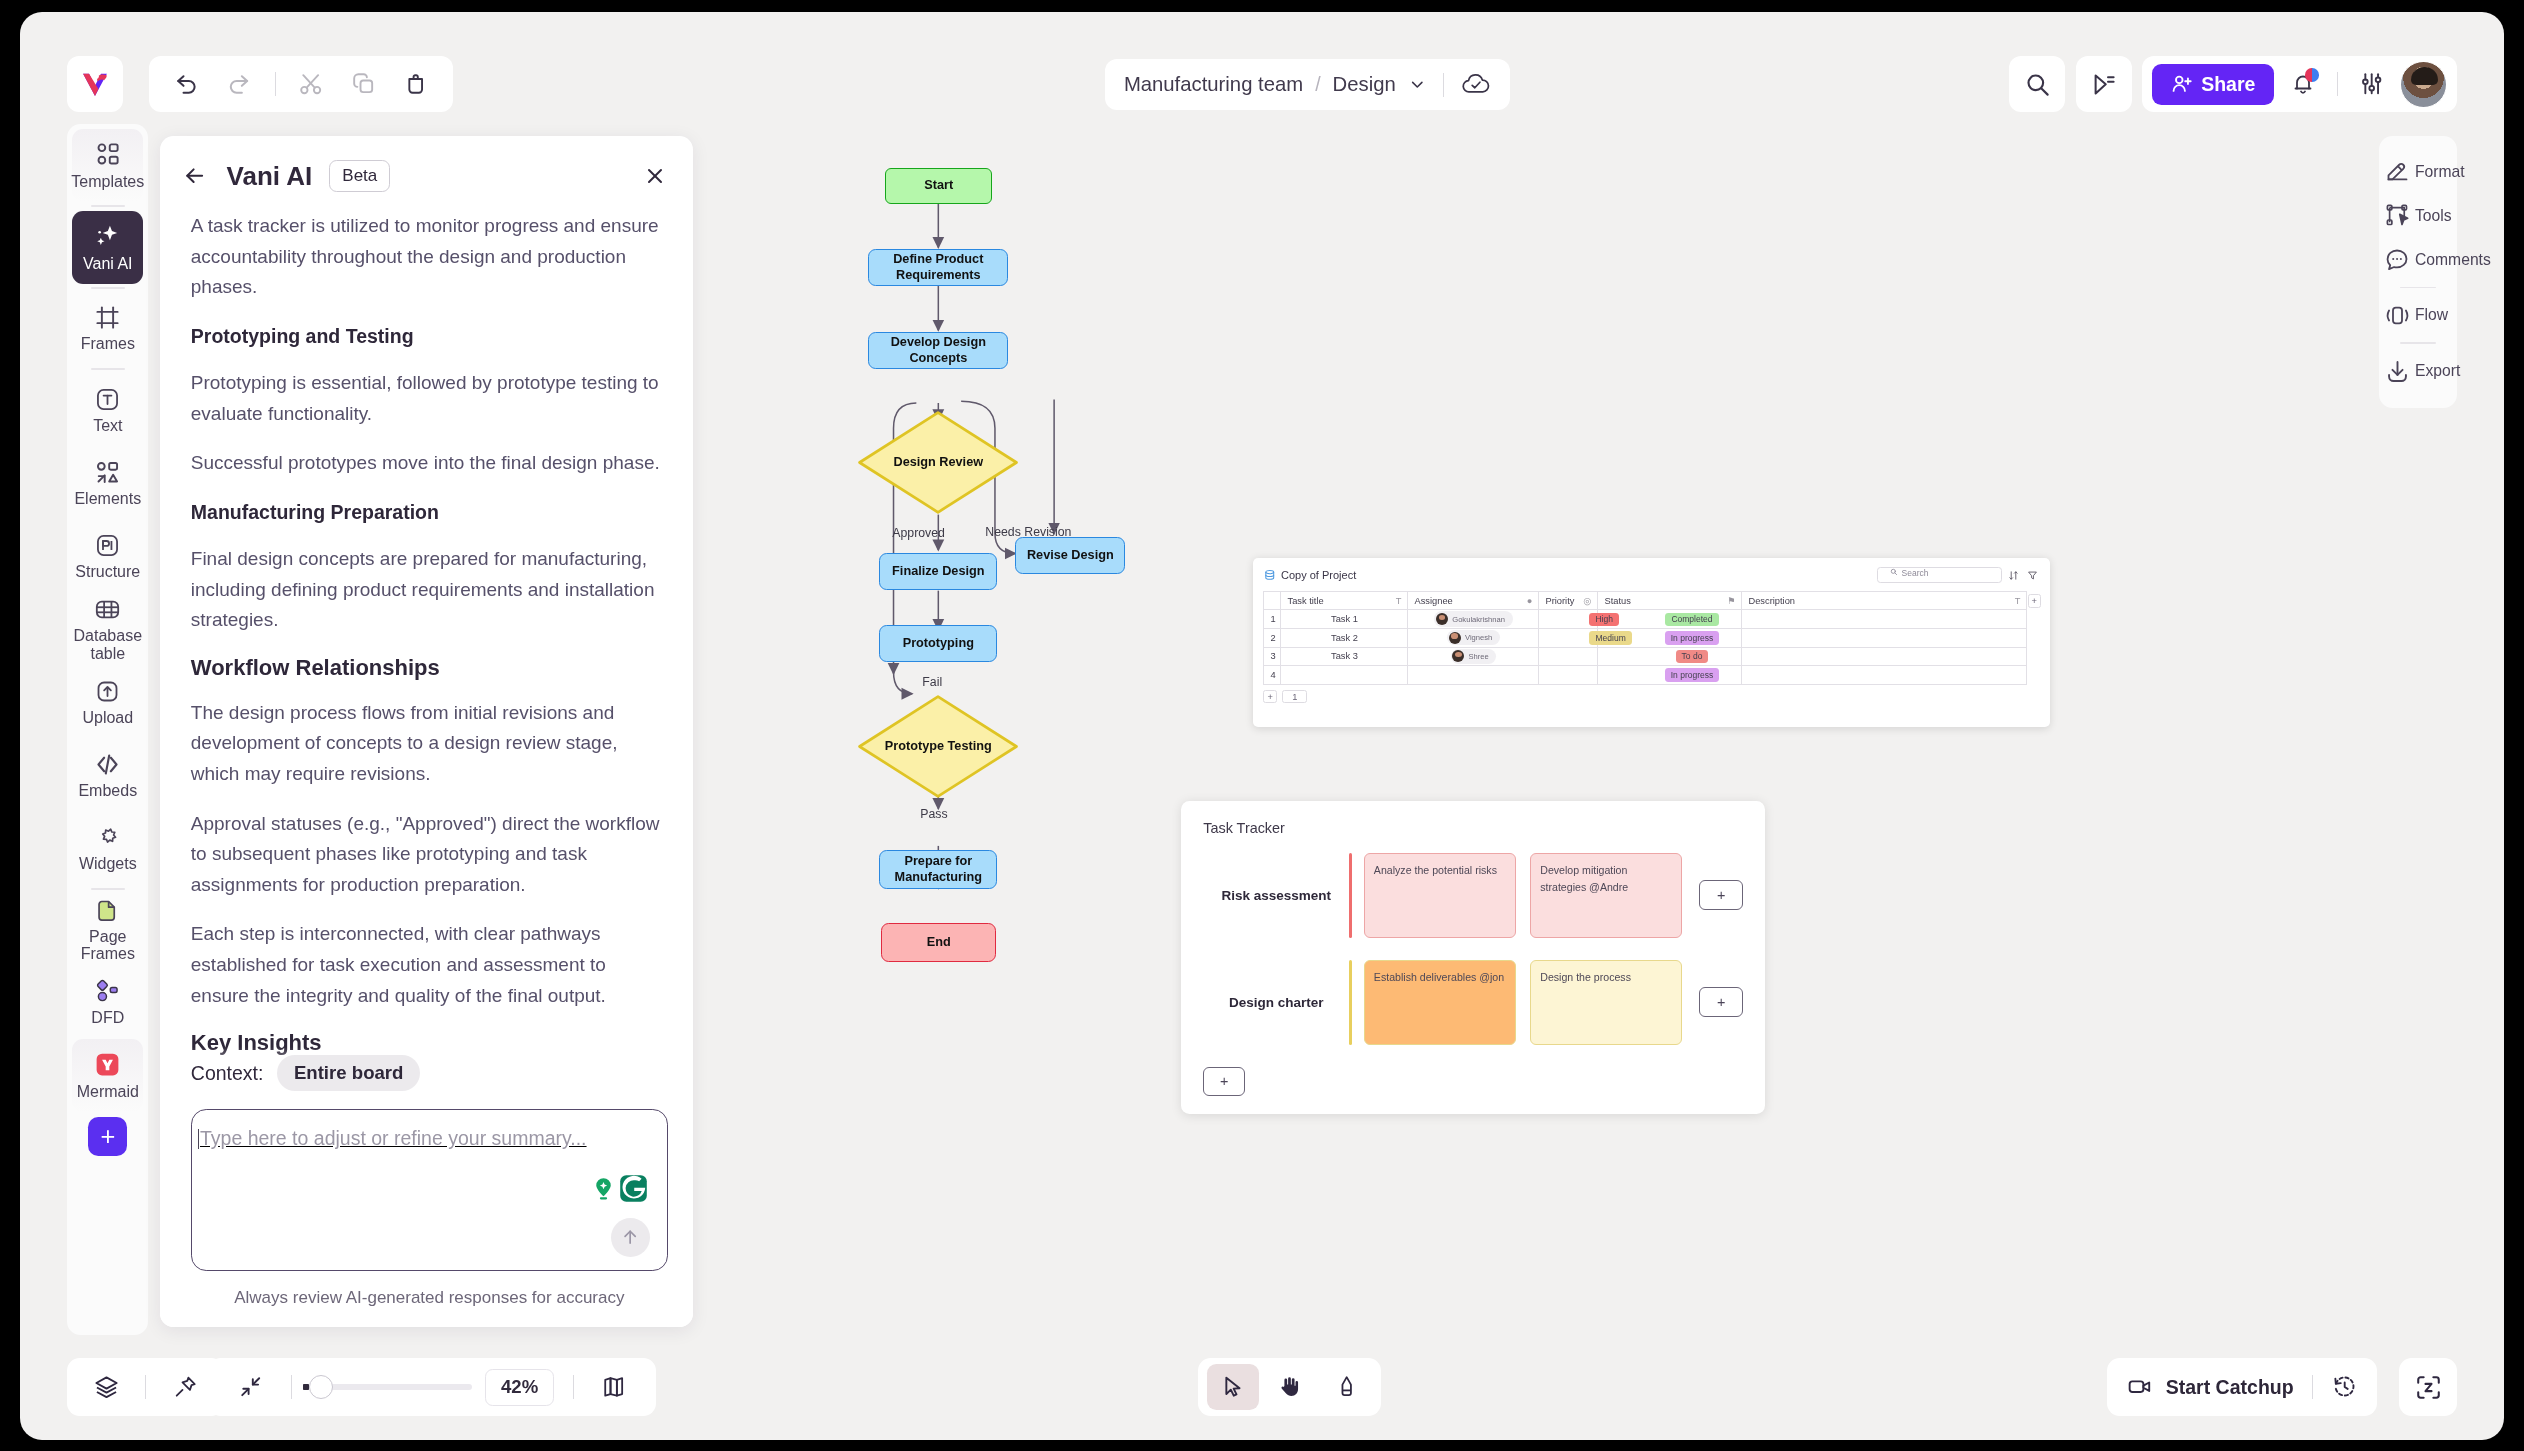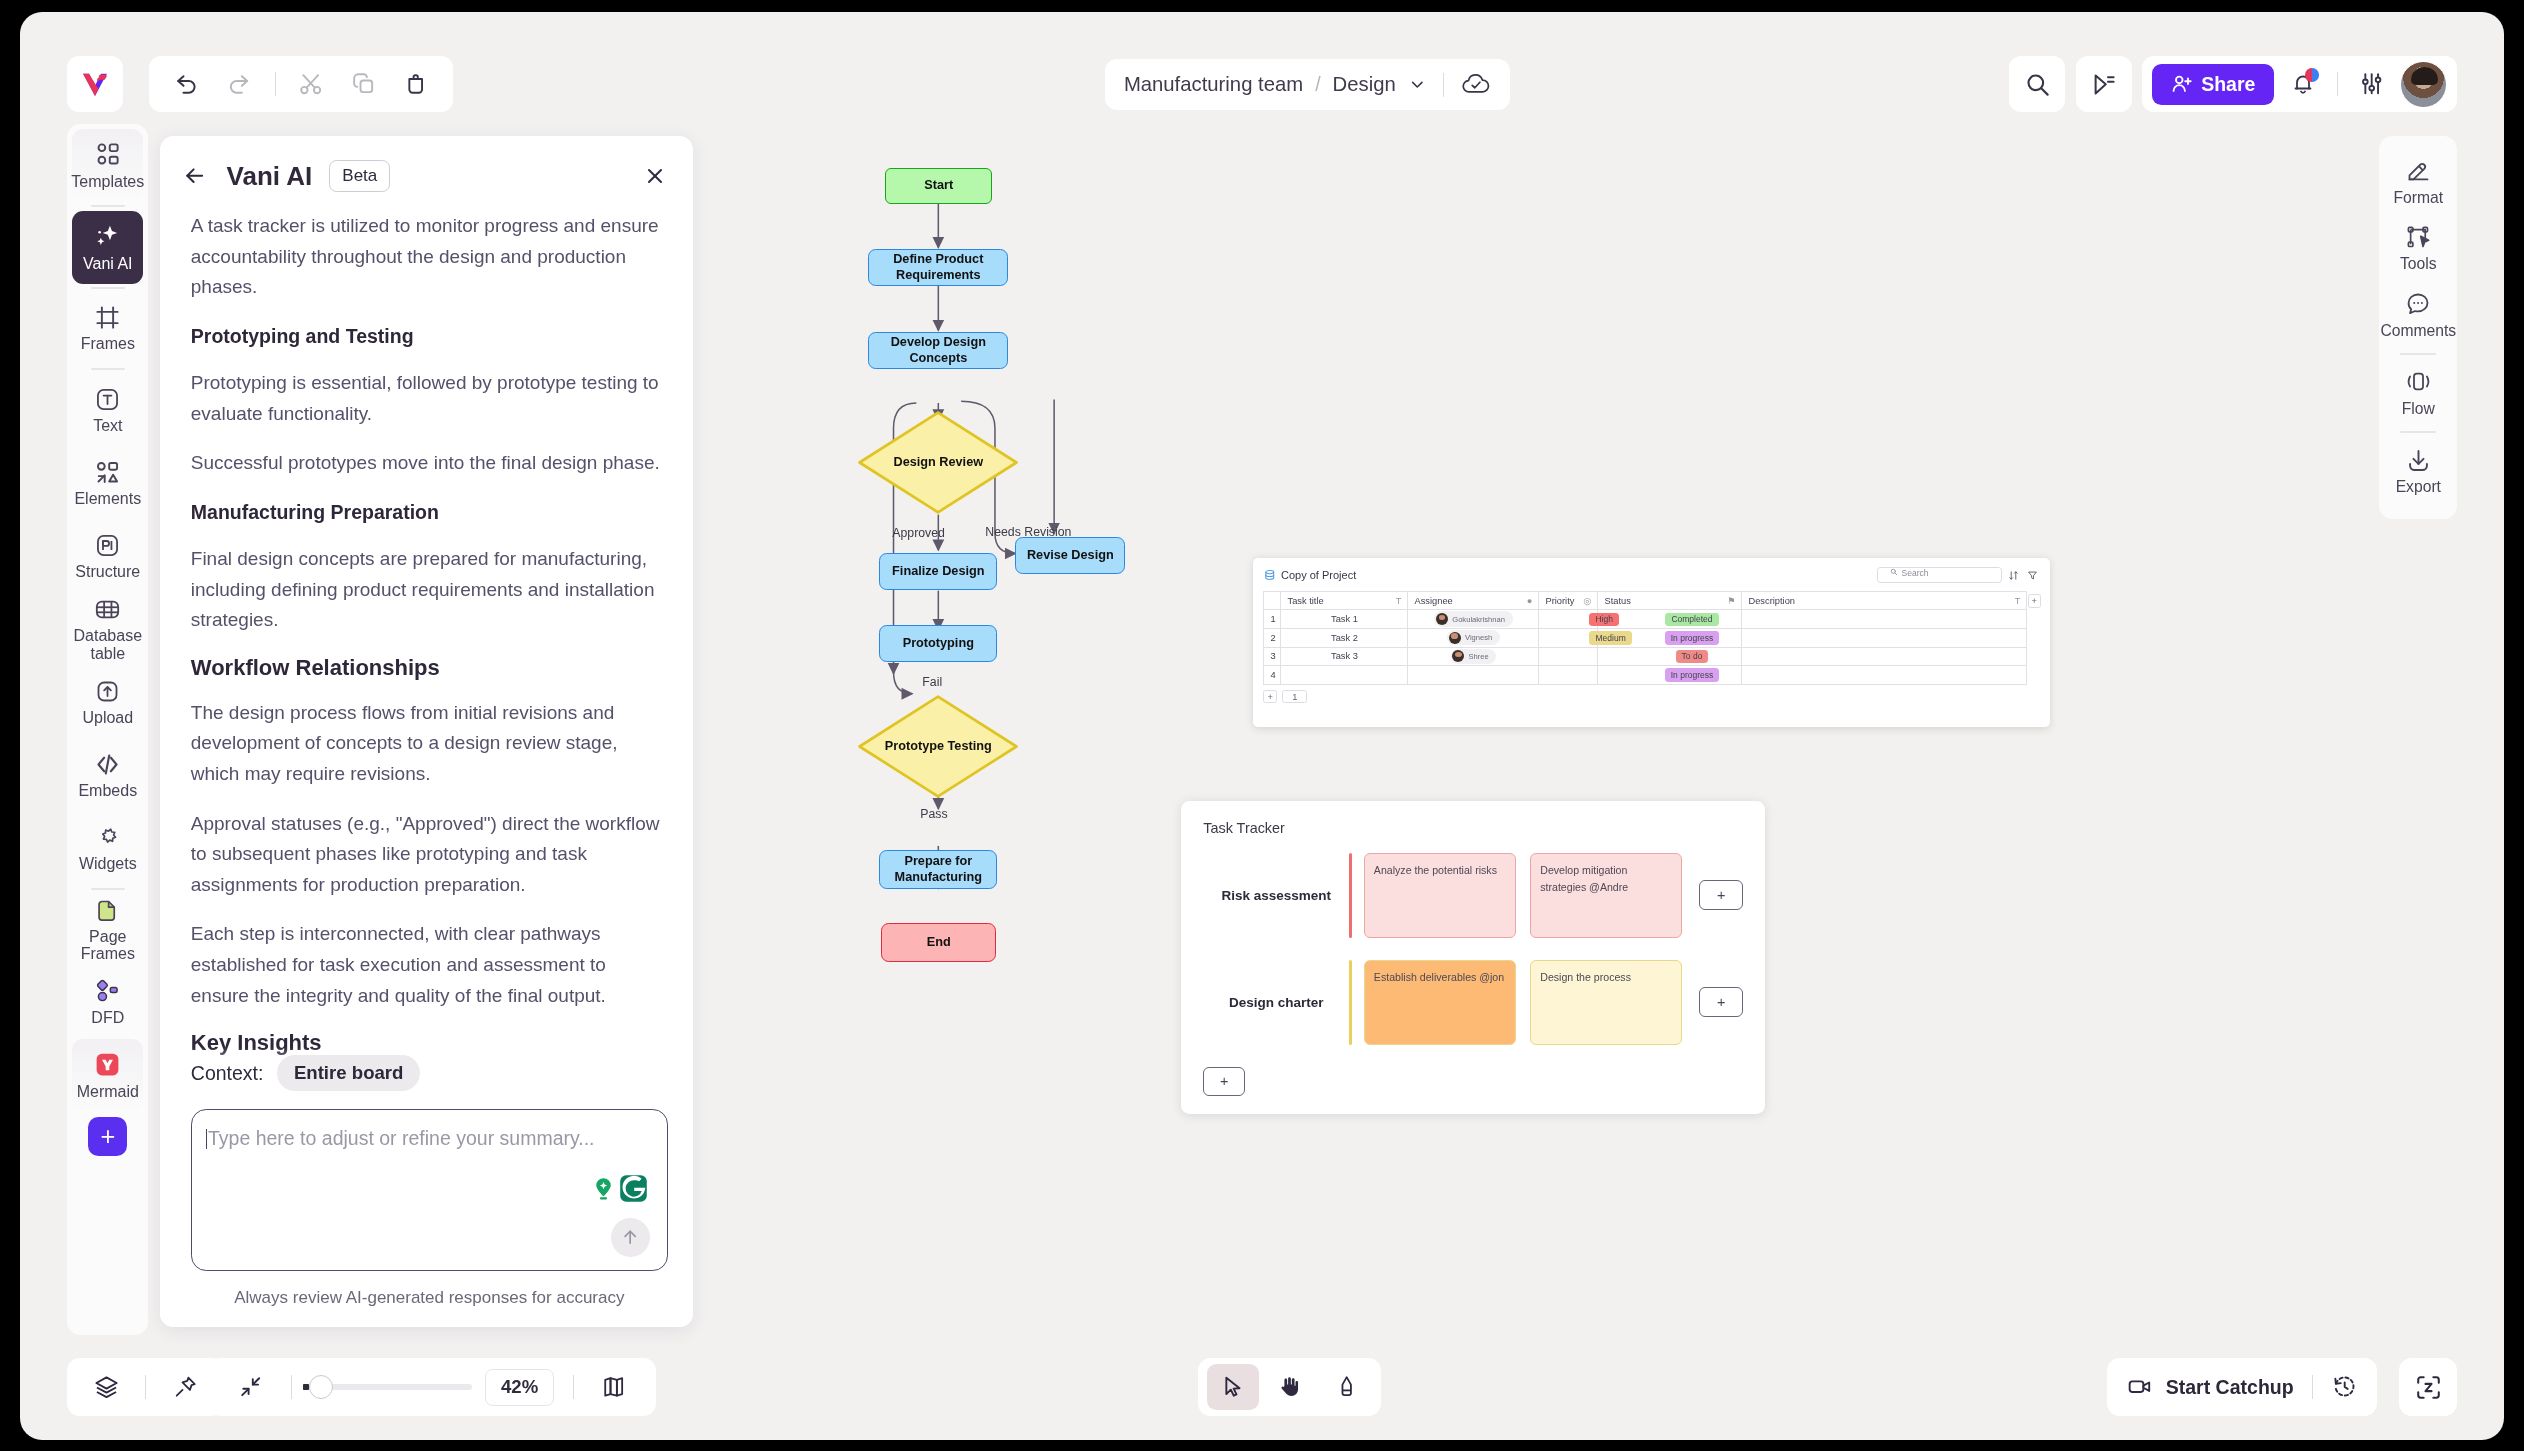--- a/index.html
+++ b/index.html
@@ -103,37 +103,37 @@
   .ai-body h4 { font-size: 19.5px; line-height: 1.5; color: #2e2739; margin-bottom: 17px; }
   .ai-body h3 { font-size: 22px; color: #2e2739; margin-bottom: 17px; }
   .ai-fade { position: absolute; left:0; right:0; bottom:0; height: 34px; background: linear-gradient(transparent,#fff); }
 
   .ai-footer { position: absolute; left: 0; right: 0; bottom: 0; padding: 0 25.4px 18.6px 30.5px; background:#fff; }
   .ctx-row { display: flex; align-items: center; gap: 13.5px; margin-bottom: 18.6px; }
   .ctx-label { font-size: 19.5px; color: #30283b; }
   .ctx-chip { background: #eceaed; border-radius: 20.3px; padding: 6.8px 17px; font-size: 18.6px; color: #2e2739; font-weight: 600; }
   .ai-input {
     position: relative; border: 1.5px solid #55496a; border-radius: 15.2px;
-    height: 162px; padding: 17px 14px;
+    height: 162px; padding: 17px 6px; text-decoration: underline;
   }
   .ai-ph { font-size: 19.5px; color: #9b97a5; }
   .caret { display:inline-block;width:1.4px;height:20.3px;background:#4b4458;vertical-align:-3.4px;margin-right:0.8px; }
   .gr-pair { position: absolute; right: 18.6px; top: 64px; display: flex; align-items: center; gap: 1.7px;
              background:#fff; border-radius: 6.8px; }
   .send-btn { position: absolute; right: 17px; bottom: 13.5px; width: 39px; height: 39px; border-radius: 50%;
               background: #eceaed; display: flex; align-items: center; justify-content: center; }
   .ai-note { text-align: center; font-size: 17px; color: #6d6779; margin-top: 17px; }
 
   
   .rrail {
     position: absolute; right: 47px; top: 124px; width: 78px;
     background: #fbfbfb; border-radius: 13.5px; padding: 13.5px 0 15.2px;
     display: flex; flex-direction: column; align-items: center;
   }
-  .rrail-item { width: 69px; padding: 8.5px 0; display:flex;flex-direction:column;align-items:center;gap:4.2px; }
+  .rrail-item { width: 69px; padding: 8.5px 0; display:flex;flex-direction:row;align-items:center;gap:4.2px; }
   .rrail-item .lab { font-size: 15.7px; color: #4b4458; }
   .rrail-sep { width: 36px; height: 1.7px; background: #e7e5e9; margin: 5.1px 0; border-radius:1.7px; }
 
   
   .canvas { position: absolute; left: 687px; top: 112px; right: 144px; bottom: 105px; }
 
   
   .flow { position: absolute; left: 102px; top: 25.4px; width: 355px; height: 1218px; }
   .node {
     position: absolute; display: flex; align-items: center; justify-content: center;

